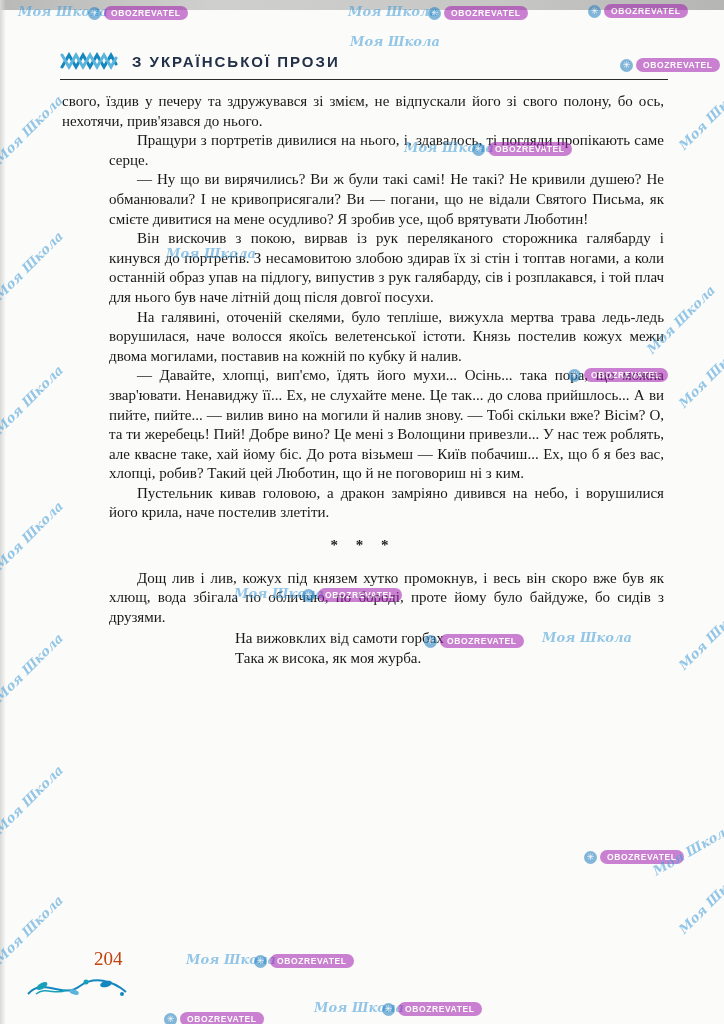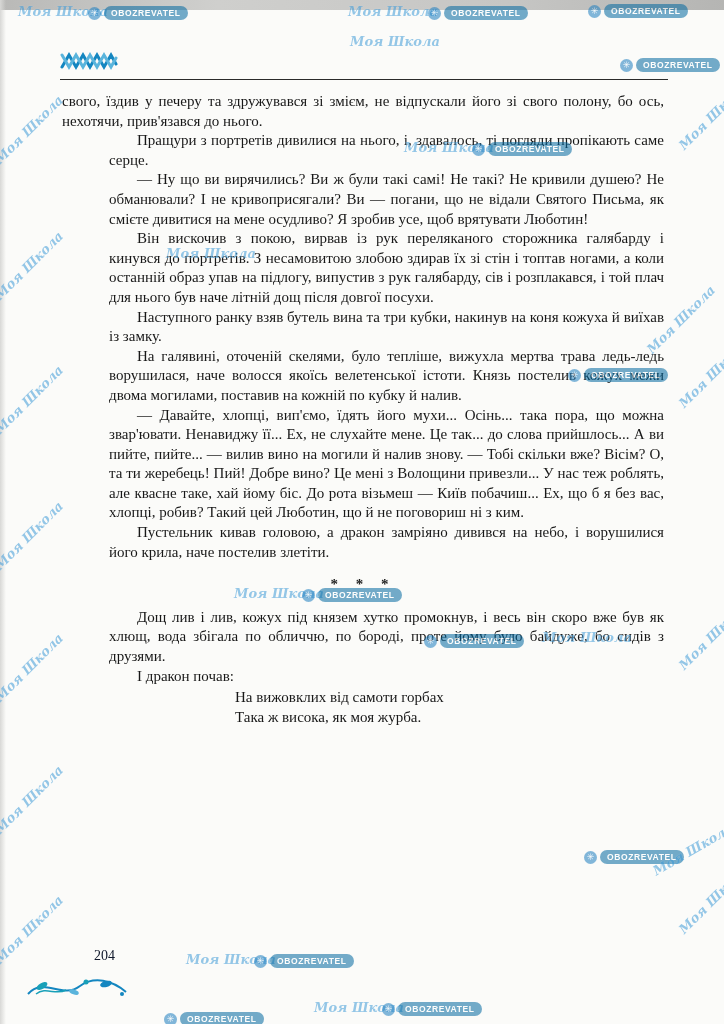--- a/index.html
+++ b/index.html
@@ -52,21 +52,21 @@
     font-weight:bold;
     letter-spacing:7px;
     margin:13px 0 13px 0;
     color:#1e1e1e;
   }
   .poem { margin-left:173px; margin-top:2px; }
   .poem-line { font-size:15px; line-height:19.6px; }
   
   .pagenum {
     position:absolute; left:94px; top:948px;
-    font-size:14px; color:#0f172a;
+    font-size:19px; color:#c2410c;
   }
   .footer-orn { position:absolute; left:26px; top:972px; }
   
   #watermarks {
     position:absolute; inset:0;
     pointer-events:none;
   }
   .wm {
     position:absolute;
     display:flex; align-items:center; gap:5px;
@@ -89,55 +89,54 @@
     width:13px; height:13px;
     border-radius:50%;
     background:#1f7fc0;
     color:#ffffff;
     font-size:9px; line-height:13px;
     text-align:center;
     font-family:"Liberation Sans", sans-serif;
   }
   .wm-pill {
     display:inline-block;
-    background:#0369a1;
+    background:#a21caf;
     color:#ffffff;
     font-family:"Liberation Sans", sans-serif;
     font-size:8.5px;
     font-weight:bold;
     letter-spacing:0.6px;
     padding:2px 7px;
     border-radius:9px;
   }
 </style>
 </head>
 <body>
 
 <div class="scan-top"></div>
 <div class="scan-left"></div>
 
 <div class="header">
   <svg class="ornament" width="58" height="22" viewBox="0 0 58 22">
     <path d="M2,17 L9,5 L16,17 L23,5 L30,17 L37,5 L44,17 L51,5 L56,14" fill="none" stroke="#1486c0" stroke-width="3" stroke-linecap="round"></path>
     <path d="M2,5 L9,17 L16,5 L23,17 L30,5 L37,17 L44,5 L51,17 L56,8" fill="none" stroke="#5ab4dc" stroke-width="3" stroke-linecap="round"></path>
   </svg>
+  <span class="chapter-title">З УКРАЇНСЬКОЇ ПРОЗИ</span>
 </div>
 
 <div class="content" id="content">
     <p class="para plain">свого, їздив у печеру та здружувався зі змієм, не відпускали його зі свого полону, бо ось, нехотячи, прив'язався до нього.</p>
     <p class="para indent">Пращури з портретів дивилися на нього, і, здавалось, ті погляди пропікають саме серце.</p>
     <p class="para indent">— Ну що ви вирячились? Ви ж були такі самі! Не такі? Не кривили душею? Не обманювали? І не кривоприсягали? Ви — погани, що не відали Святого Письма, як смієте дивитися на мене осудливо? Я зробив усе, щоб врятувати Люботин!</p>
     <p class="para indent">Він вискочив з покою, вирвав із рук переляканого сторожника галябарду і кинувся до портретів. З несамовитою злобою здирав їх зі стін і топтав ногами, а коли останній образ упав на підлогу, випустив з рук галябарду, сів і розплакався, і той плач для нього був наче літній дощ після довгої посухи.</p>
-    <p class="para indent">Наступного ранку взяв бутель вина та три кубки, накинув на коня кожуха й виїхав із замку.</p>
     <p class="para indent">На галявині, оточеній скелями, було тепліше, вижухла мертва трава ледь-ледь ворушилася, наче волосся якоїсь велетенської істоти. Князь постелив кожух межи двома могилами, поставив на кожній по кубку й налив.</p>
     <p class="para indent">— Давайте, хлопці, вип'ємо, їдять його мухи... Осінь... така пора, що можна звар'ювати. Ненавиджу її... Ех, не слухайте мене. Це так... до слова прийшлось... А ви пийте, пийте... — вилив вино на могили й налив знову. — Тобі скільки вже? Вісім? О, та ти жеребець! Пий! Добре вино? Це мені з Волощини привезли... У нас теж роблять, але квасне таке, хай йому біс. До рота візьмеш — Київ побачиш... Ех, що б я без вас, хлопці, робив? Такий цей Люботин, що й не поговориш ні з ким.</p>
     <p class="para indent">Пустельник кивав головою, а дракон замріяно дивився на небо, і ворушилися його крила, наче постелив злетіти.</p>
     <p class="para separator">* * *</p>
     <p class="para indent">Дощ лив і лив, кожух під князем хутко промокнув, і весь він скоро вже був як хлющ, вода збігала по обличчю, по бороді, проте йому було байдуже, бо сидів з друзями.</p>
-    <p class="para indent">І дракон почав:</p>
     <div class="poem">
       <div class="poem-line">На вижовклих від самоти горбах</div>
       <div class="poem-line">Така ж висока, як моя журба.</div>
     </div>
   </div>
 
 <div class="pagenum">204</div>
 
 <svg class="footer-orn" width="104" height="32" viewBox="0 0 104 32">
   <path d="M2,22 C18,4 36,28 54,14 C68,4 86,8 100,20" fill="none" stroke="#1486c0" stroke-width="2"></path>

